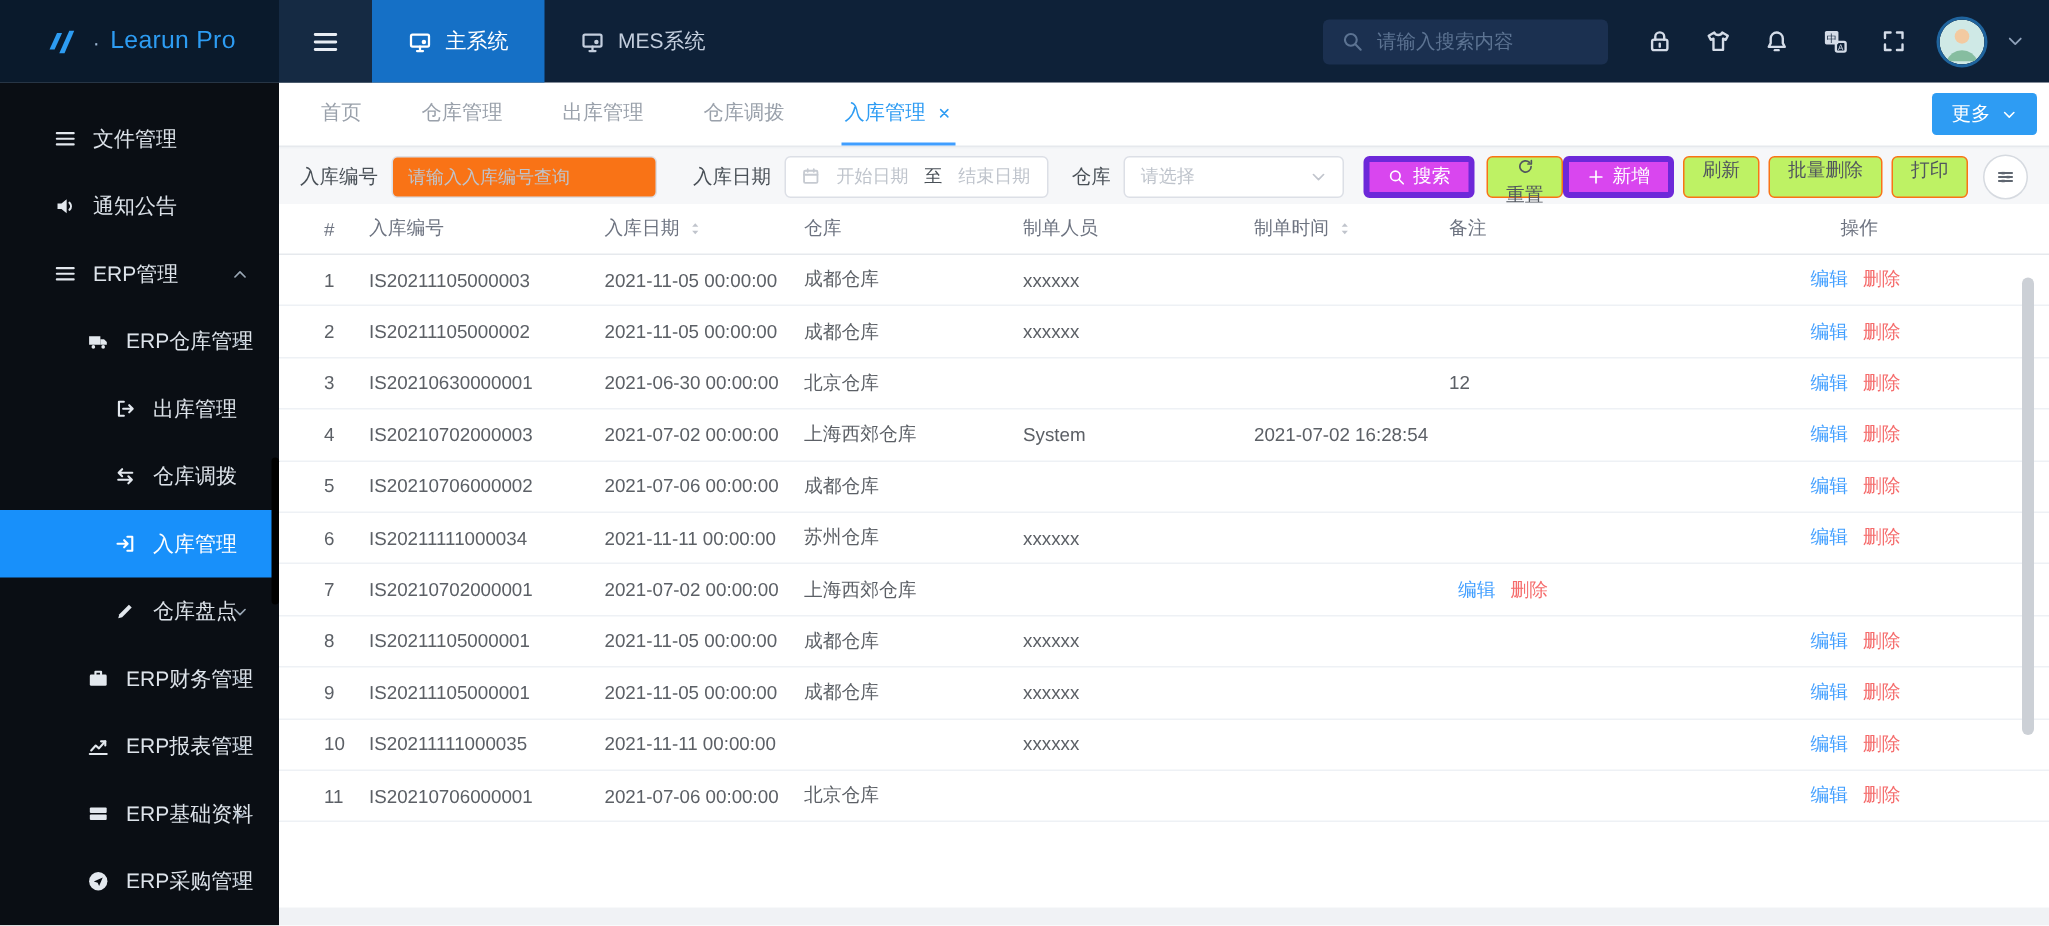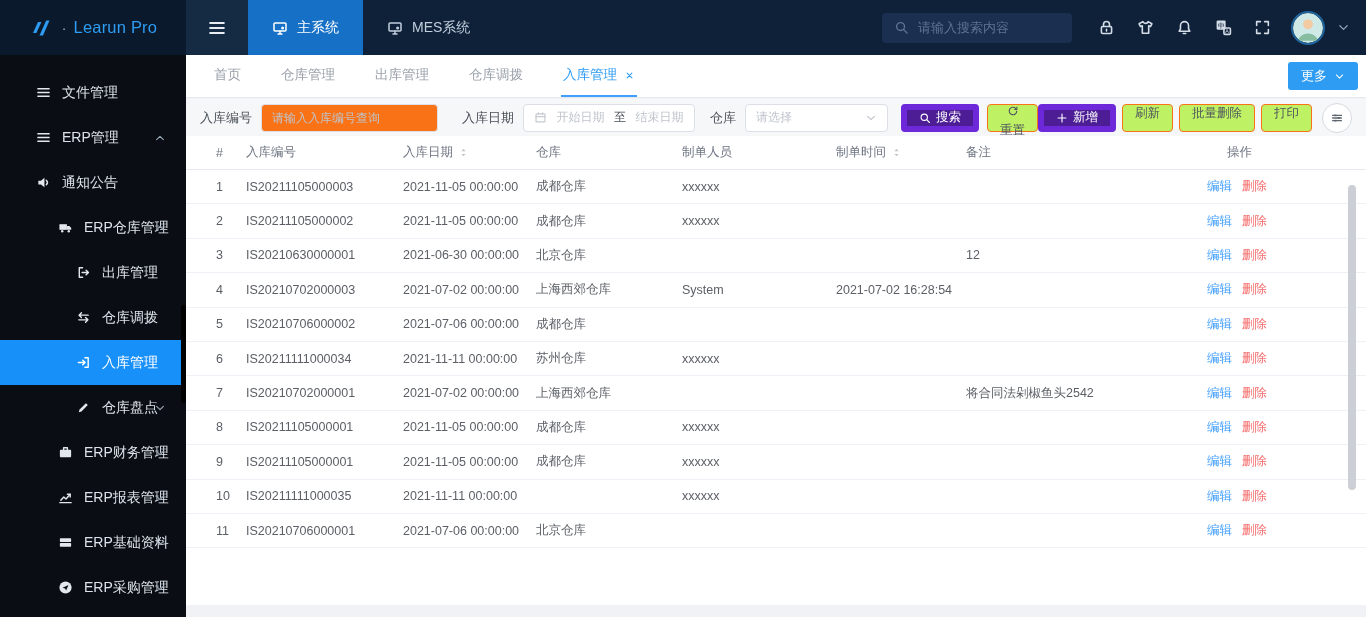--- a/index.html
+++ b/index.html
@@ -51,21 +51,21 @@
   .f-input{width:178px;height:26px;background:#f97316;border:1px solid #dcdfe6;border-radius:4px;padding:0 10px;font-size:12px;color:#333;margin-right:24px;outline:none;font-family:inherit;}
   input::placeholder{color:#bfc4cc;}
   .f-range{width:218px;height:28px;background:#fff;border:1px solid #dcdfe6;border-radius:4px;display:flex;align-items:center;gap:9px;padding:0 10px;box-sizing:border-box;margin-right:15px;font-size:12px;color:#bfc4cc;cursor:pointer;}
   .f-range .ic{width:13px;height:13px;color:#c6cad1;}
   .f-range .to{color:#495057;flex:none;}
   .f-range .ph{flex:1;text-align:center;}
   .f-select{width:180px;height:28px;background:#fff;border:1px solid #dcdfe6;border-radius:4px;display:flex;align-items:center;justify-content:space-between;padding:0 10px;box-sizing:border-box;margin-right:13px;font-size:12px;color:#bfc4cc;cursor:pointer;}
   .f-select .ic{width:12px;height:12px;color:#c0c4cc;}
   .btn{height:28px;border-radius:4px;display:inline-flex;align-items:center;gap:5px;padding:0 12px;font-size:12.5px;cursor:pointer;box-sizing:border-box;white-space:nowrap;}
   .btn .ic{width:12px;height:12px;}
-  .btn-blue{background:#4c1d95;color:#fff;border:6px solid #6d28d9;}
+  .btn-blue{background:#d946ef;color:#fff;border:4px solid #6d28d9;}
   .btn-plain{background:#bef264;border:1px solid #f97316;color:#51565e;flex-direction:column;}
   .ml6{margin-left:6px;}
   .ml8{margin-left:8px;}
   .spacer{flex:1;}
   .round-btn{width:28px;height:28px;border-radius:50%;border:1px solid #d6dae0;background:#fff;color:#5f6670;display:flex;align-items:center;justify-content:center;margin-left:10px;cursor:pointer;flex:none;}
   .round-btn .ic{width:14px;height:14px;}
 
   .card{position:absolute;top:81px;left:0;right:0;height:469px;background:#fff;}
   .tgrid{display:grid;grid-template-columns:60px 157px 133px 146px 154px 130px 235px 1fr;align-items:center;}
   .thead{height:33px;border-bottom:1px solid #e6e9ed;font-size:12.5px;color:#6d7380;}
@@ -188,40 +188,40 @@
     <div id="side-menu">
         <div class="side-item lvl1">
           <span class="ic" data-icon="menu-icon">
             <svg viewBox="0 0 16 16">
               <path d="M2 4h12M2 8h12M2 12h12" stroke="currentColor" stroke-width="1.5" fill="none" stroke-linecap="round" stroke-linejoin="round"></path>
             </svg>
           </span>
           <span>文件管理</span>
         </div>
         <div class="side-item lvl1">
+          <span class="ic" data-icon="speaker-icon">
+            <svg viewBox="0 0 16 16">
+              <path d="M2.5 6v4h2.8L9 13V3L5.3 6H2.5z" fill="currentColor"></path>
+              <path d="M11 5.5c1.4 1.4 1.4 3.6 0 5" stroke="currentColor" stroke-width="1.5" fill="none" stroke-linecap="round" stroke-linejoin="round"></path>
+            </svg>
+          </span>
+          <span>通知公告</span>
+        </div>
+        <div class="side-item lvl1">
           <span class="ic" data-icon="menu-icon">
             <svg viewBox="0 0 16 16">
               <path d="M2 4h12M2 8h12M2 12h12" stroke="currentColor" stroke-width="1.5" fill="none" stroke-linecap="round" stroke-linejoin="round"></path>
             </svg>
           </span>
           <span>ERP管理</span>
           <span class="chev" data-icon="chevron-up-icon">
             <svg viewBox="0 0 16 16">
               <path d="M3.5 10.2L8 5.7l4.5 4.5" stroke="currentColor" stroke-width="1.5" fill="none" stroke-linecap="round" stroke-linejoin="round"></path>
             </svg>
           </span>
-        </div>
-        <div class="side-item lvl1">
-          <span class="ic" data-icon="speaker-icon">
-            <svg viewBox="0 0 16 16">
-              <path d="M2.5 6v4h2.8L9 13V3L5.3 6H2.5z" fill="currentColor"></path>
-              <path d="M11 5.5c1.4 1.4 1.4 3.6 0 5" stroke="currentColor" stroke-width="1.5" fill="none" stroke-linecap="round" stroke-linejoin="round"></path>
-            </svg>
-          </span>
-          <span>通知公告</span>
         </div>
         <div class="side-item lvl2">
           <span class="ic" data-icon="truck-icon">
             <svg viewBox="0 0 16 16">
               <path d="M1.5 4.5h8v6h-8z" fill="currentColor"></path>
               <path d="M9.5 6.5h2.6l2 2v2H9.5z" fill="currentColor"></path>
               <circle cx="4.5" cy="12" r="1.3" fill="currentColor"></circle>
               <circle cx="11.5" cy="12" r="1.3" fill="currentColor"></circle>
             </svg>
           </span>
@@ -558,21 +558,20 @@
               <span class="link-del">删除</span>
             </div>
           </div>
           <div class="trow tgrid">
             <div class="cell cell-index">7</div>
             <div class="cell">IS20210702000001</div>
             <div class="cell">2021-07-02 00:00:00</div>
             <div class="cell">上海西郊仓库</div>
             <div class="cell"></div>
             <div class="cell"></div>
-            <div class="cell">将合同法剁椒鱼头2542</div>
             <div class="cell-op">
               <span class="link-edit">编辑</span>
               <span class="link-del">删除</span>
             </div>
           </div>
           <div class="trow tgrid">
             <div class="cell cell-index">8</div>
             <div class="cell">IS20211105000001</div>
             <div class="cell">2021-11-05 00:00:00</div>
             <div class="cell">成都仓库</div>

